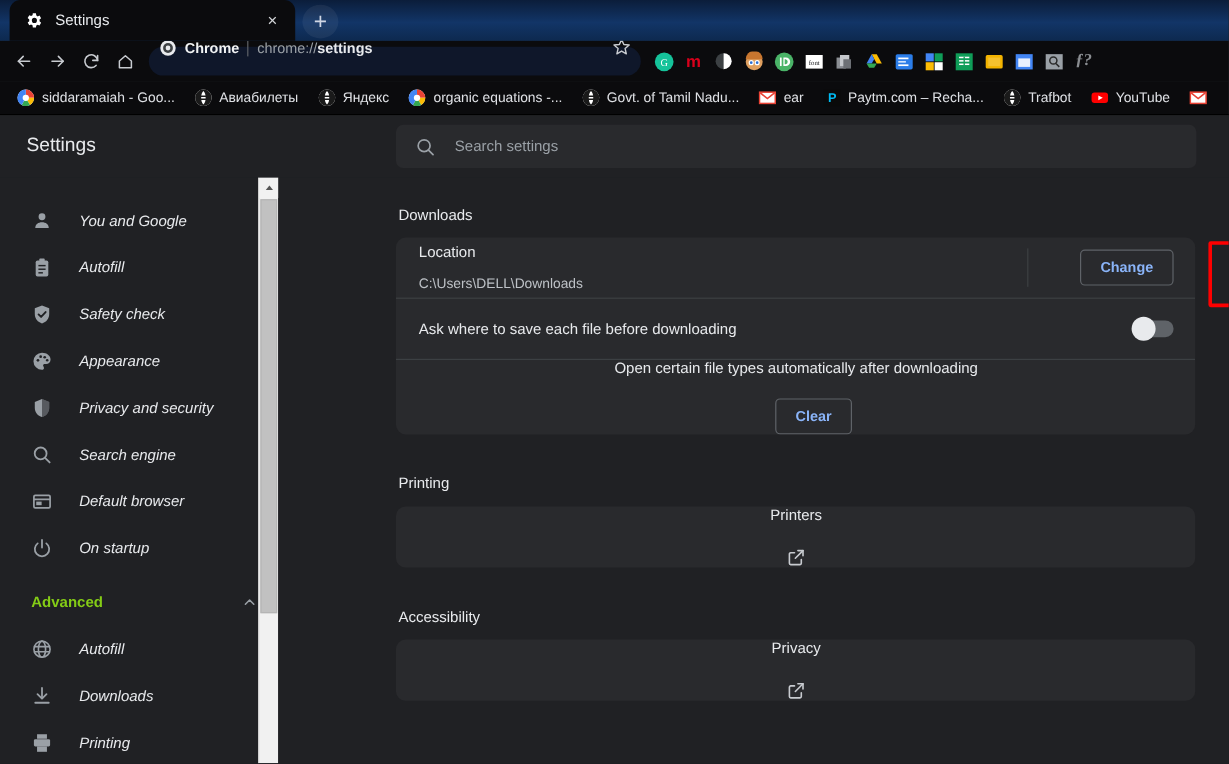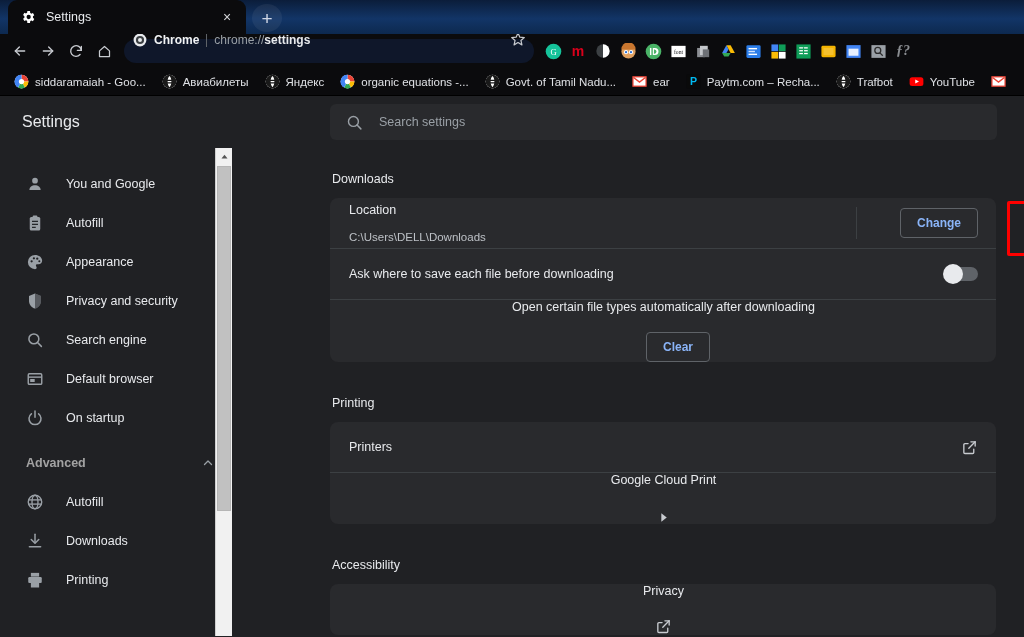--- a/index.html
+++ b/index.html
@@ -141,25 +141,25 @@
     padding-top: 16px;
     overflow: hidden;
     position: relative;
   }
   .nav-item {
     display:flex; align-items:center; gap:22px;
     height: 39px; padding-left: 26px;
     color:#e8eaed; font-size:12.5px;
   }
   .nav-ico { width:18px; height:18px; flex:none; color:#9aa0a6; display:block; }
-  .nav-label { white-space:nowrap; }
+  .nav-label { white-space:nowrap;font-style:italic; }
   .adv-header {
     display:flex; align-items:center;
     height: 39px; padding: 0 18px 0 26px;
-    color:#a3a3a3; font-size:12.5px; font-weight:bold;
+    color:#84cc16; font-size:12.5px; font-weight:bold;
     margin-top: 6px;
   }
   .adv-header .sp { flex:1 1 auto; }
   .adv-arrow { width:12px; height:12px; color:#9aa0a6; }
 
   
   .sb-scroll {
     position:absolute; top:0; right:0; bottom:0;
     width: 17px; background:#f1f1f1;
     border-left: 1px solid #cfcfcf;
@@ -519,20 +519,27 @@
       <svg class="nav-ico" viewBox="0 0 24 24" fill="currentColor">
         <rect x="5" y="4" width="14" height="18" rx="2"></rect>
         <rect x="9" y="2" width="6" height="3.5" rx="1" fill="currentColor"></rect>
         <rect x="8" y="9" width="8" height="1.6" fill="#202124"></rect>
         <rect x="8" y="13" width="8" height="1.6" fill="#202124"></rect>
         <rect x="8" y="17" width="5" height="1.6" fill="#202124"></rect>
       </svg>
       <span class="nav-label">Autofill</span>
     </div>
 
+    <div class="nav-item">
+      <svg class="nav-ico" viewBox="0 0 24 24" fill="currentColor">
+        <path d="M12 2l8 3.2v6.4c0 5-3.4 9.3-8 10.4-4.6-1.1-8-5.4-8-10.4V5.2z"></path>
+        <polyline points="8.2 12 11 14.8 16 9.4" fill="none" stroke="#202124" stroke-width="2.1" stroke-linecap="round" stroke-linejoin="round"></polyline>
+      </svg>
+      <span class="nav-label">Safety check</span>
+    </div>
 
     <div class="nav-item">
       <svg class="nav-ico" viewBox="0 0 24 24" fill="currentColor">
         <path d="M12 2.5a9.5 9.5 0 000 19c1.4 0 2.2-1 2.2-2 0-1.5-1-1.8-1-2.8s.8-1.6 2-1.6h1.4A4.9 4.9 0 0021.5 10c0-4.3-4.2-7.5-9.5-7.5z"></path>
         <circle cx="7.5" cy="11" r="1.5" fill="#202124"></circle>
         <circle cx="10.5" cy="7" r="1.5" fill="#202124"></circle>
         <circle cx="15" cy="7.6" r="1.5" fill="#202124"></circle>
         <circle cx="17.8" cy="11" r="1.4" fill="#202124"></circle>
       </svg>
       <span class="nav-label">Appearance</span>
@@ -656,28 +663,20 @@
       <div class="row">
         <div class="row-main">
           <span class="row-label">Printers</span>
         </div>
         <svg class="ext-link-ico" viewBox="0 0 24 24" fill="none" stroke="currentColor" stroke-width="1.9" stroke-linecap="round" stroke-linejoin="round">
           <path d="M14 4h6v6"></path>
             <path d="M20 4L11 13"></path>
             <path d="M18 14.5V19a1.5 1.5 0 01-1.5 1.5h-11A1.5 1.5 0 014 19V8a1.5 1.5 0 011.5-1.5H10"></path>
         </svg>
       </div>
-      <div class="row">
-        <div class="row-main">
-          <span class="row-label">Google Cloud Print</span>
-        </div>
-        <svg class="chev-ico" viewBox="0 0 24 24" fill="currentColor">
-          <polygon points="8,4 18,12 8,20"></polygon>
-        </svg>
-      </div>
     </div>
 
     <div class="spacer-24"></div>
 
     <div class="section-title">Accessibility</div>
     <div class="card">
       <div class="row">
         <div class="row-main">
           <span class="row-label">Privacy</span>
         </div>

